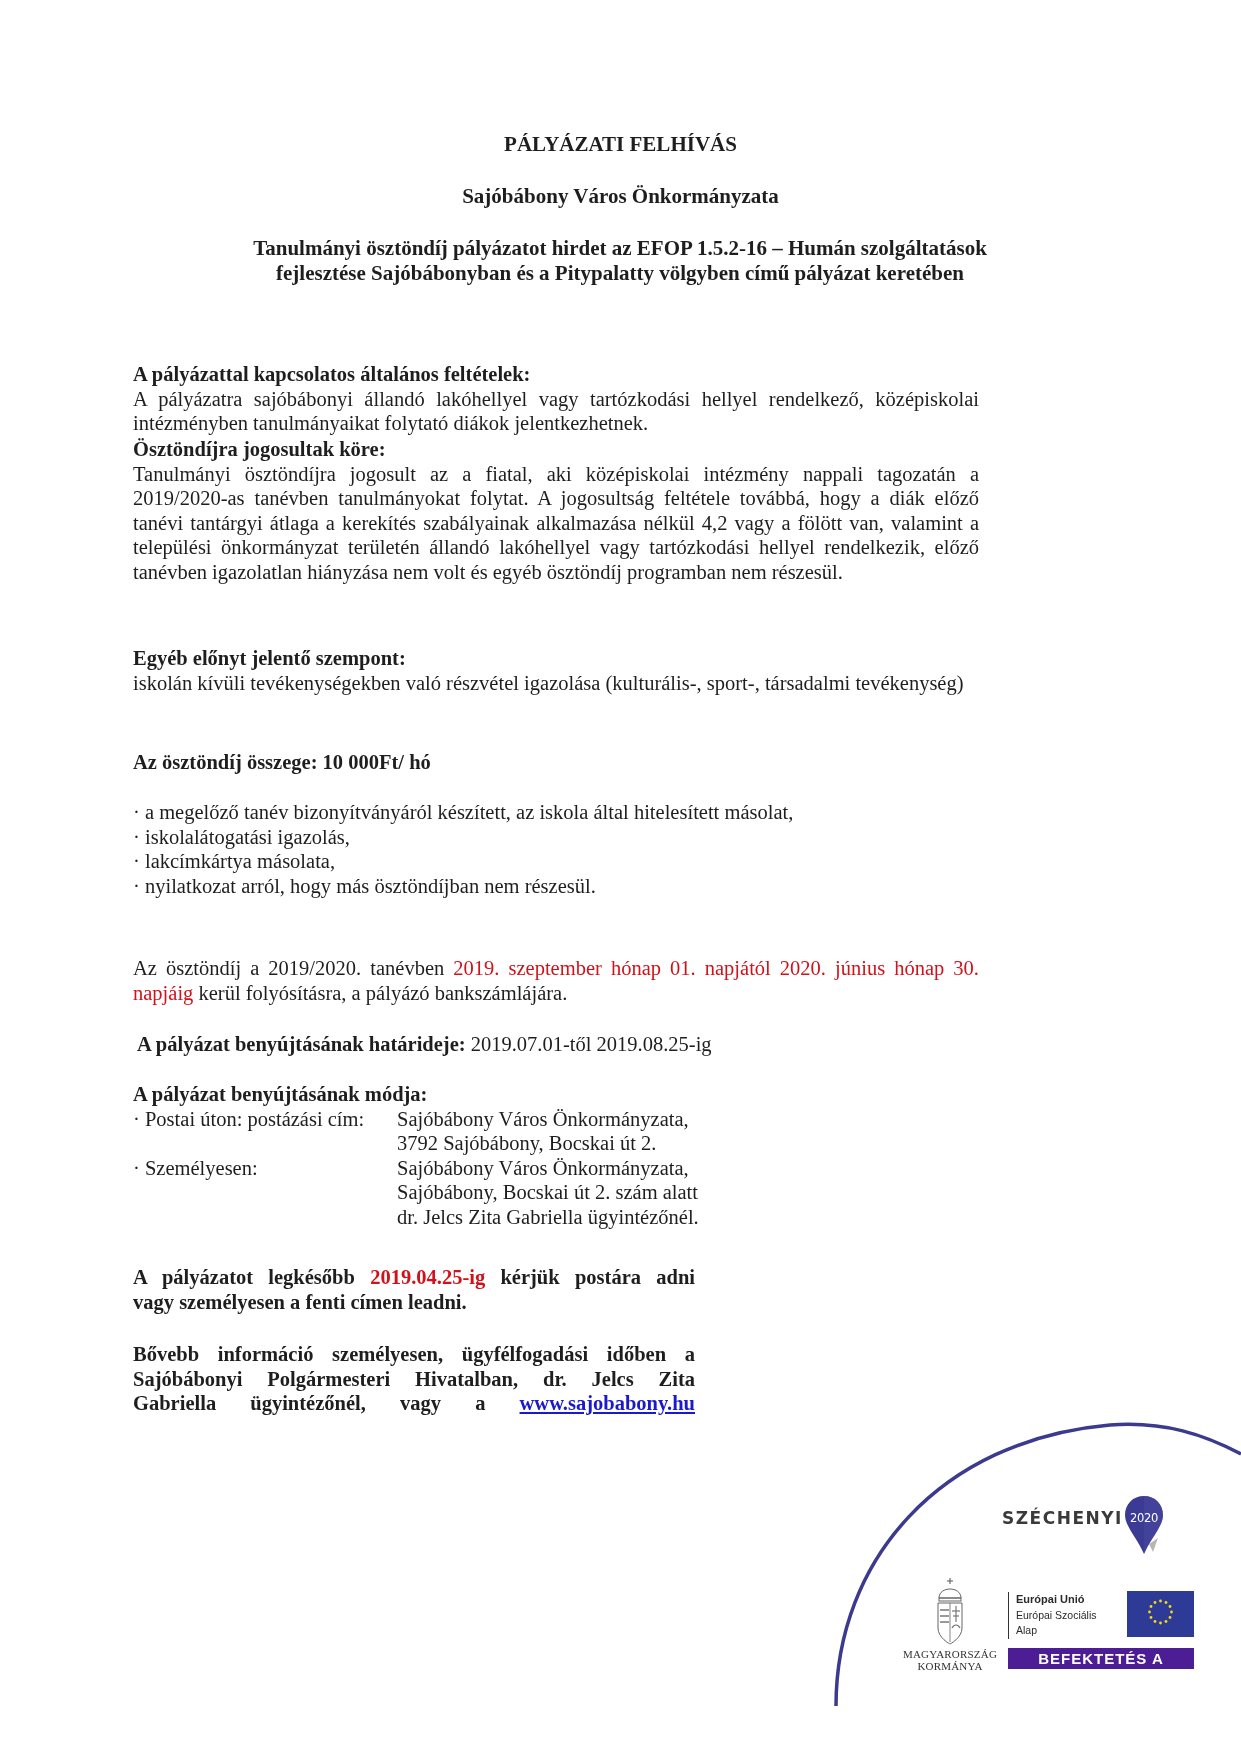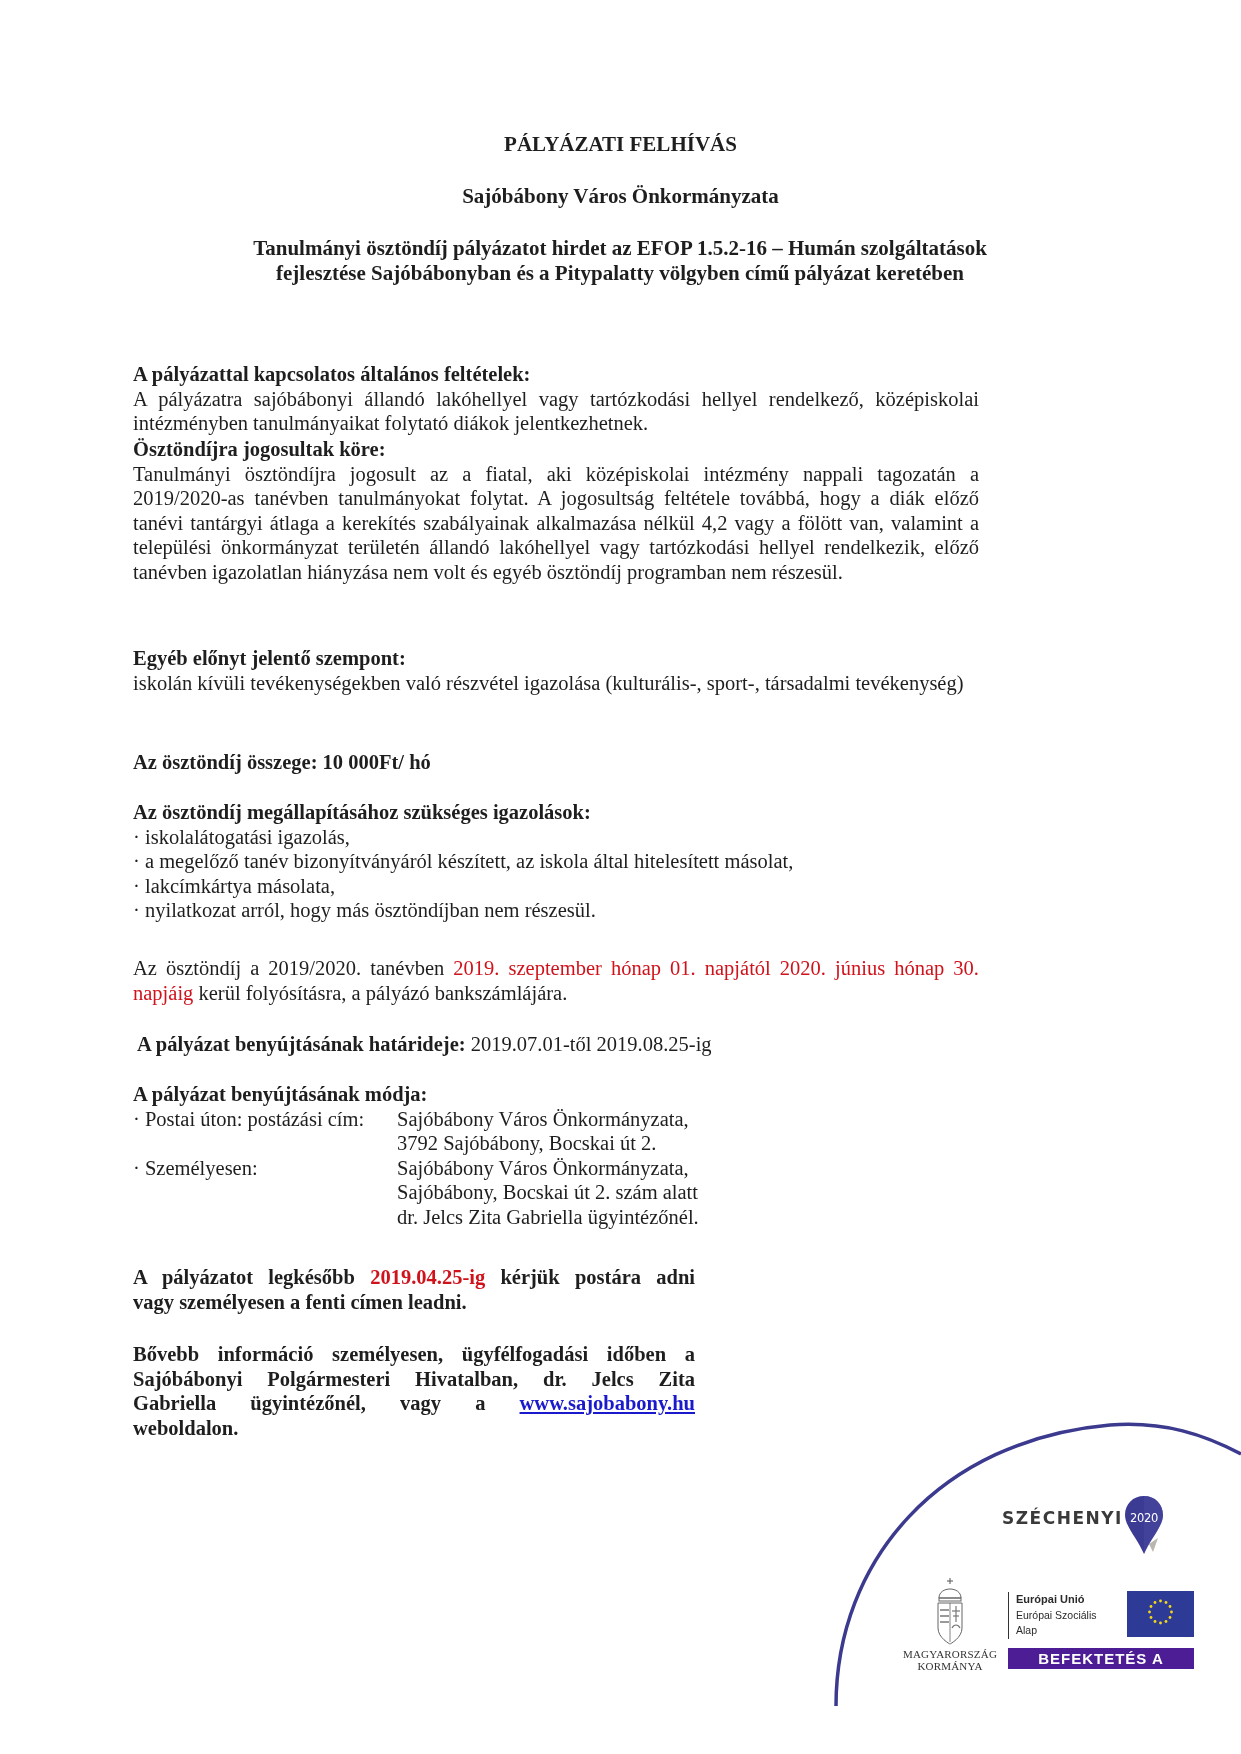--- a/index.html
+++ b/index.html
@@ -209,24 +209,23 @@
   <div class="block" style="top:646px;">
     <div class="heading">Egyéb előnyt jelentő szempont:</div>
     <p>iskolán kívüli tevékenységekben való részvétel igazolása (kulturális-, sport-, társadalmi tevékenység)</p>
   </div>
 
   <div class="block" style="top:750px;font-family:Liberation Serif, serif;">
     <div class="heading">Az ösztöndíj összege: 10 000Ft/ hó</div>
   </div>
 
   <div class="block" style="top:800px;">
-    <div class="heading">Az ösztöndíj megállapításához szükséges igazolások:</div>
     <ul class="bullet-list">
+      <li>· a megelőző tanév bizonyítványáról készített, az iskola által hitelesített másolat,</li>
       <li>· iskolalátogatási igazolás,</li>
-      <li>· a megelőző tanév bizonyítványáról készített, az iskola által hitelesített másolat,</li>
       <li>· lakcímkártya másolata,</li>
       <li>· nyilatkozat arról, hogy más ösztöndíjban nem részesül.</li>
     </ul>
   </div>
 
   <div class="block" style="top:956px;">
     <p><span>Az ösztöndíj a 2019/2020. tanévben </span><span class="red">2019. szeptember hónap 01. napjától 2020. június hónap 30. napjáig</span><span> kerül folyósításra, a pályázó bankszámlájára.</span></p>
   </div>
 
   <div class="block" style="top:1032px; left:137px;">
@@ -258,21 +257,20 @@
 
   <div class="narrow" style="top:1265px;">
     <span class="jl"><span>A pályázatot legkésőbb </span><span class="red">2019.04.25-ig</span><span> kérjük postára adni</span></span>
     <span class="last">vagy személyesen a fenti címen leadni.</span>
   </div>
 
   <div class="narrow" style="top:1342px;">
     <span class="jl">Bővebb információ személyesen, ügyfélfogadási időben a</span>
     <span class="jl">Sajóbábonyi Polgármesteri Hivatalban, dr. Jelcs Zita</span>
     <span class="jl"><span>Gabriella ügyintézőnél, vagy a </span><a class="link">www.sajobabony.hu</a></span>
-    <span class="last">weboldalon.</span>
   </div>
 
   <svg class="logo-arc" viewBox="0 0 1241 1754">
     <path d="M 836 1706 C 836 1560, 940 1440, 1110 1425 C 1165 1421, 1205 1435, 1241 1454" fill="none" stroke="#3b3a8e" stroke-width="3.5"></path>
   </svg>
 
   <div class="szechenyi">SZÉCHENYI</div>
   <svg class="pin" viewBox="0 0 38 58">
     <path d="M 24 48 L 33 42 L 28 56 Z" fill="#b9b6b0"></path>
     <path d="M 19 0 C 8 0 0 8 0 19 C 0 30 12 42 19 58 C 26 42 38 30 38 19 C 38 8 30 0 19 0 Z" fill="#3c3b93"></path>

